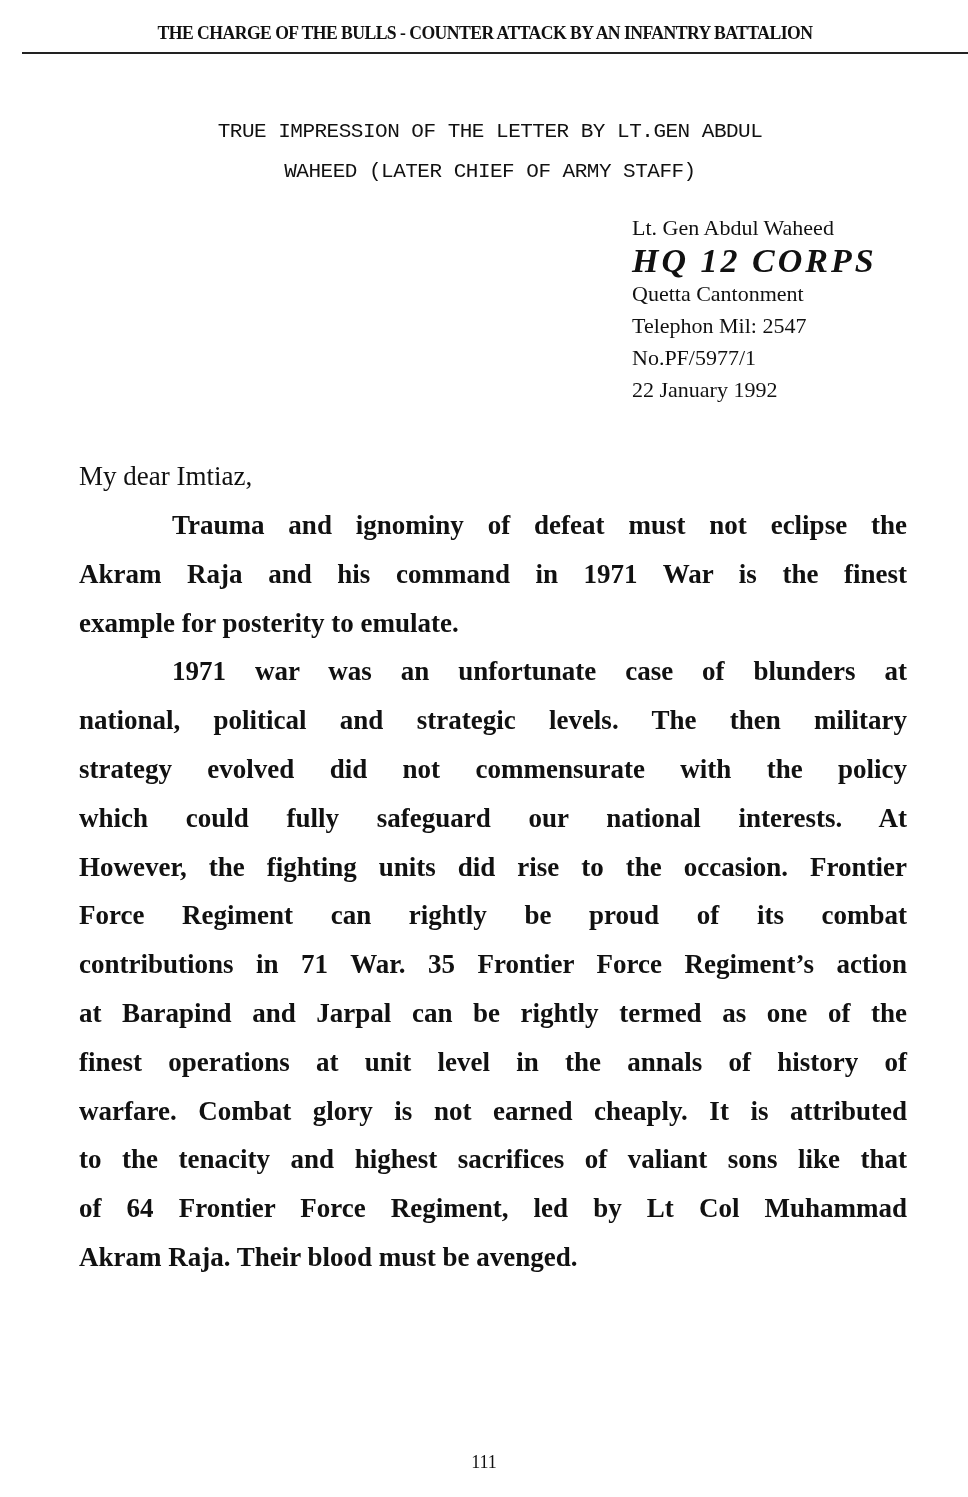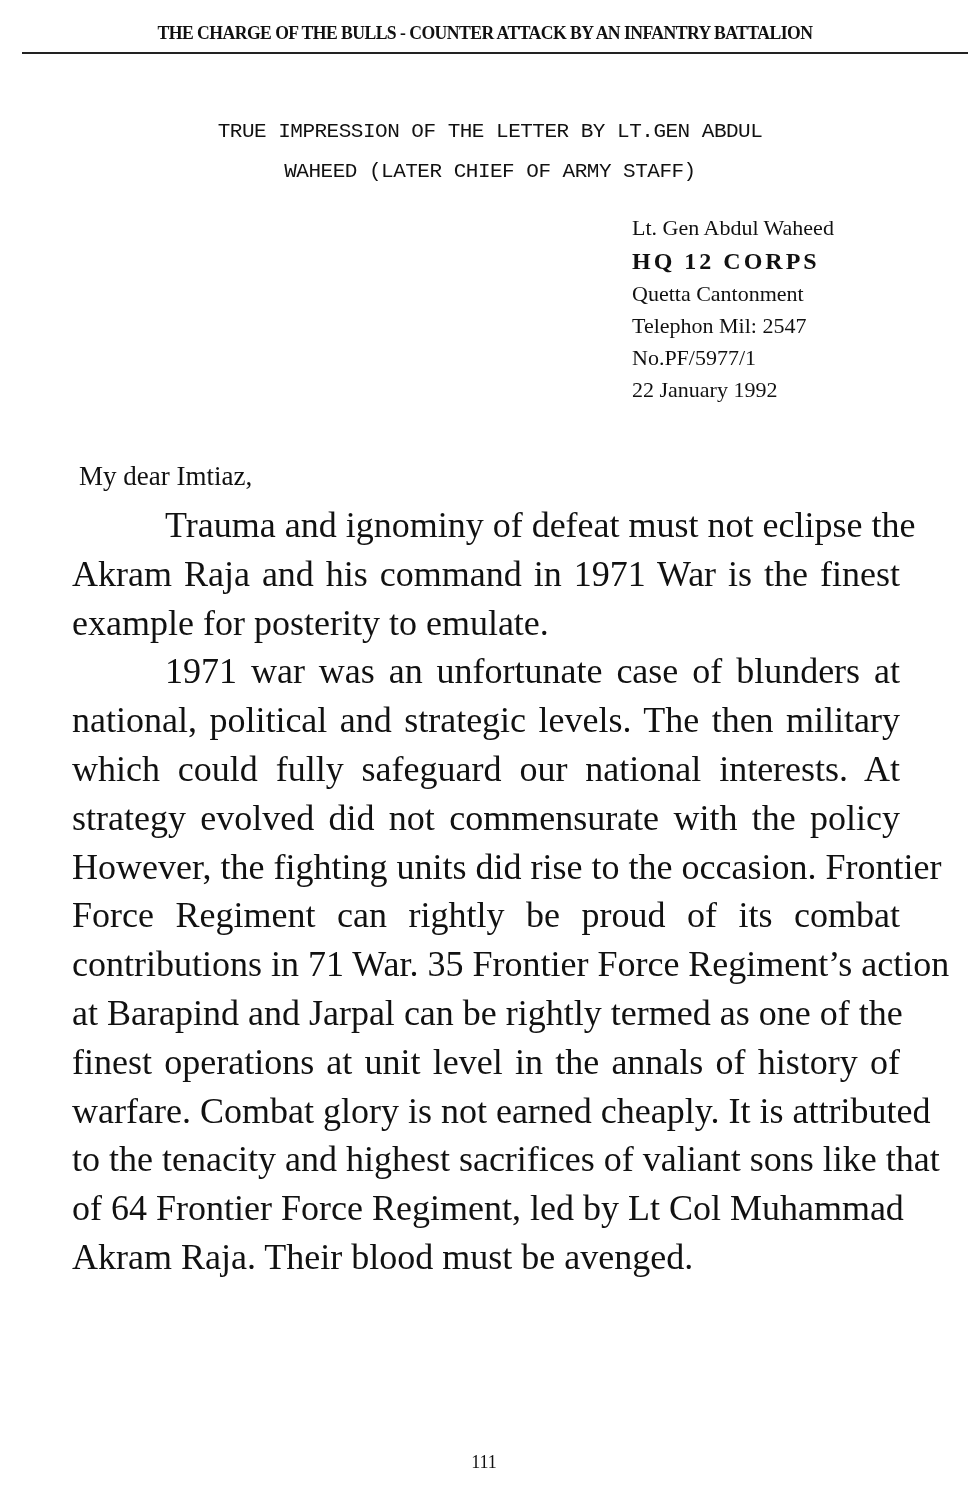--- a/index.html
+++ b/index.html
@@ -19,28 +19,29 @@
   }
   .doc-title {
     position: absolute; left: 60px; top: 112px; width: 860px;
     text-align: center; font-size: 21px; line-height: 40px; letter-spacing: -0.5px; font-family: Liberation Mono, monospace;
   }
   .letterhead {
     position: absolute; left: 632px; top: 212px; width: 320px;
     font-size: 22px; line-height: 32px;
   }
   .letterhead .corps {
-    font-weight: bold; font-size: 24px; letter-spacing: 3px; line-height: 34px;
+    font-weight: bold; font-size: 34px; letter-spacing: 3px; line-height: 34px; font-style: italic;
   }
   .salutation {
     position: absolute; left: 79px; top: 456px; font-size: 27px; line-height: 40px;
   }
   .body-text {
-    position: absolute; left: 72px; top: 505px; width: 828px;
-    font-size: 36px;
+    position: absolute; left: 79px; top: 505px; width: 828px;
+    font-size: 27px;
+    font-weight: bold;
   }
   .line {
     display: block; height: 48.8px; line-height: 40px;
     text-align: justify; text-align-last: justify; white-space: nowrap;
   }
   .line.indent { padding-left: 93px; }
   .line.last { text-align-last: left; }
   .page-number {
     position: absolute; left: 0; top: 1452px; width: 968px;
     text-align: center; font-size: 18px;
@@ -70,22 +71,22 @@
 
 <div class="body-text">
   <div>
     <span class="line indent">Trauma and ignominy of defeat must not eclipse the</span>
     <span class="line">Akram Raja and his command in 1971 War is the finest</span>
     <span class="line last">example for posterity to emulate.</span>
   </div>
   <div>
     <span class="line indent">1971 war was an unfortunate case of blunders at</span>
     <span class="line">national, political and strategic levels. The then military</span>
+    <span class="line">strategy evolved did not commensurate with the policy</span>
     <span class="line">which could fully safeguard our national interests. At</span>
-    <span class="line">strategy evolved did not commensurate with the policy</span>
     <span class="line">However, the fighting units did rise to the occasion. Frontier</span>
     <span class="line">Force Regiment can rightly be proud of its combat</span>
     <span class="line">contributions in 71 War. 35 Frontier Force Regiment’s action</span>
     <span class="line">at Barapind and Jarpal can be rightly termed as one of the</span>
     <span class="line">finest operations at unit level in the annals of history of</span>
     <span class="line">warfare. Combat glory is not earned cheaply. It is attributed</span>
     <span class="line">to the tenacity and highest sacrifices of valiant sons like that</span>
     <span class="line">of 64 Frontier Force Regiment, led by Lt Col Muhammad</span>
     <span class="line last">Akram Raja. Their blood must be avenged.</span>
   </div>

